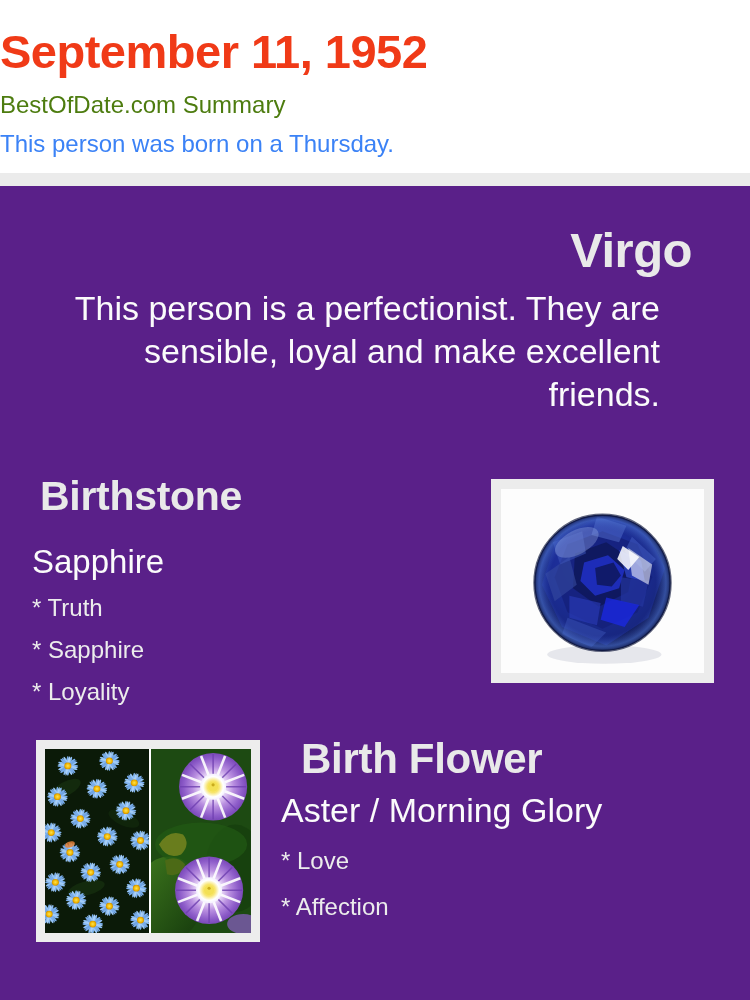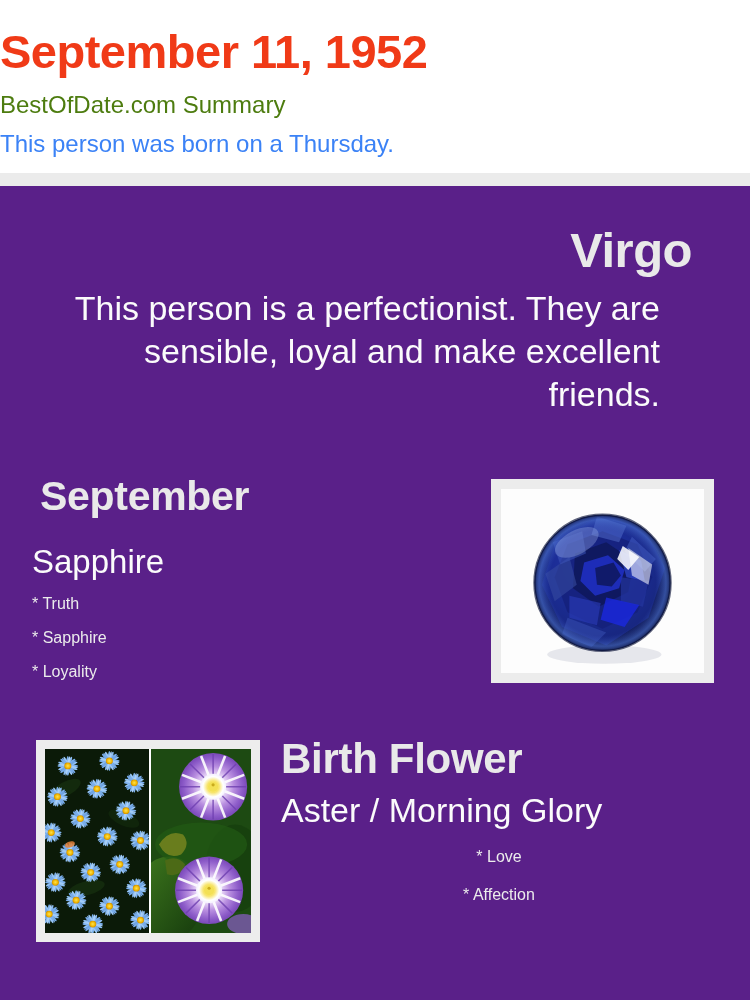--- a/index.html
+++ b/index.html
@@ -52,21 +52,21 @@
   
   .stone-block { position:absolute; left:32px; top:290px; width:440px; }
   .stone-title {
     font-size:41px; font-weight:700; color:#e9e9e9;
     line-height:1.0; padding-left:8px; letter-spacing:-0.3px;
   }
   .stone-name {
     font-size:33px; font-weight:400; color:#fbfbfb;
     line-height:1.0; margin-top:28px;
   }
-  .trait { font-size:16px; font-weight:400; color:#ececec; margin-top:18px; line-height:1; }
+  .trait { font-size:24px; font-weight:400; color:#ececec; margin-top:18px; line-height:1; }
 
   .stone-frame {
     position:absolute; left:491px; top:293px;
     width:223px; height:204px;
     background:#ffffff; border:10px solid #ececec;
   }
   .stone-photo {
     position:absolute; inset:0; background:#fdfdfd; overflow:hidden;
   }
   .stone-photo svg { display:block; width:100%; height:100%; }
@@ -79,27 +79,27 @@
   }
   .flower-photo { position:absolute; inset:0; display:flex; overflow:hidden; background:#0a1405; }
   .flower-photo .half { position:relative; height:100%; overflow:hidden; }
   .flower-photo .half.left { width:50.4%; }
   .flower-photo .half.right { width:49.6%; border-left:2px solid #ffffff; }
   .flower-photo svg { display:block; width:100%; height:100%; }
 
   .flower-block { position:absolute; left:281px; top:552px; width:430px; }
   .flower-title {
     font-size:42px; font-weight:700; color:#e9e9e9;
-    line-height:1.0; letter-spacing:-0.3px;
+    line-height:1.0; letter-spacing:-0.3px;margin-left:20px;
   }
   .flower-name {
     font-size:34px; font-weight:400; color:#fbfbfb;
     line-height:1.0; margin-top:13px;
   }
-  .flower-block .trait { margin-left:6px; margin-top:22px;text-align:center; }
+  .flower-block .trait { margin-left:0; margin-top:22px; }
 </style>
 </head>
 <body>
 
 <div class="card">
 
   <div class="header">
     <div class="date-title">September 11, 1952</div>
     <div class="site-summary">BestOfDate.com Summary</div>
     <div class="born-line">This person was born on a Thursday.</div>
@@ -107,21 +107,21 @@
   <div class="gray-band"></div>
 
   <div class="body-area">
 
     <div class="sign-block">
       <div class="sign-name">Virgo</div>
       <div class="sign-desc">This person is a perfectionist. They are sensible, loyal and make excellent friends.</div>
     </div>
 
     <div class="stone-block">
-      <div class="stone-title">September</div>
+      <div class="stone-title">Birthstone</div>
       <div class="stone-name">Sapphire</div>
       <div class="trait">* Truth</div>
       <div class="trait">* Sapphire</div>
       <div class="trait">* Loyality</div>
     </div>
 
     <div class="stone-frame">
       <div class="stone-photo">
         <svg viewBox="0 0 200 200" preserveAspectRatio="xMidYMid meet">
           <defs>

